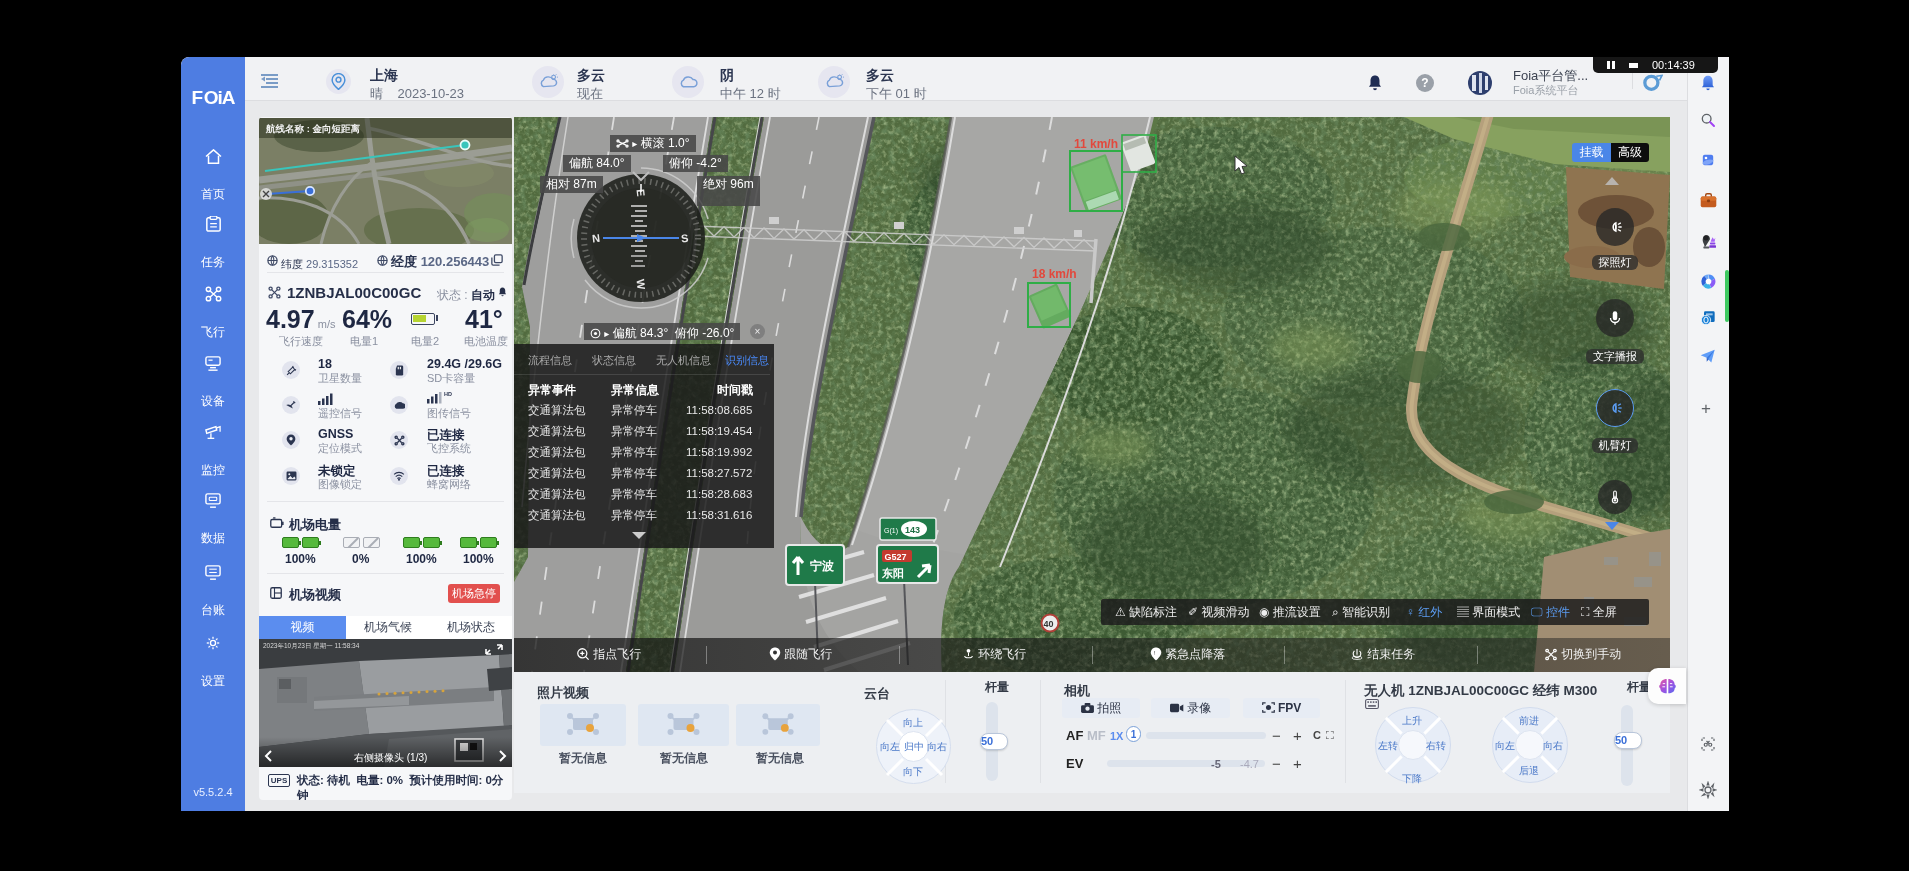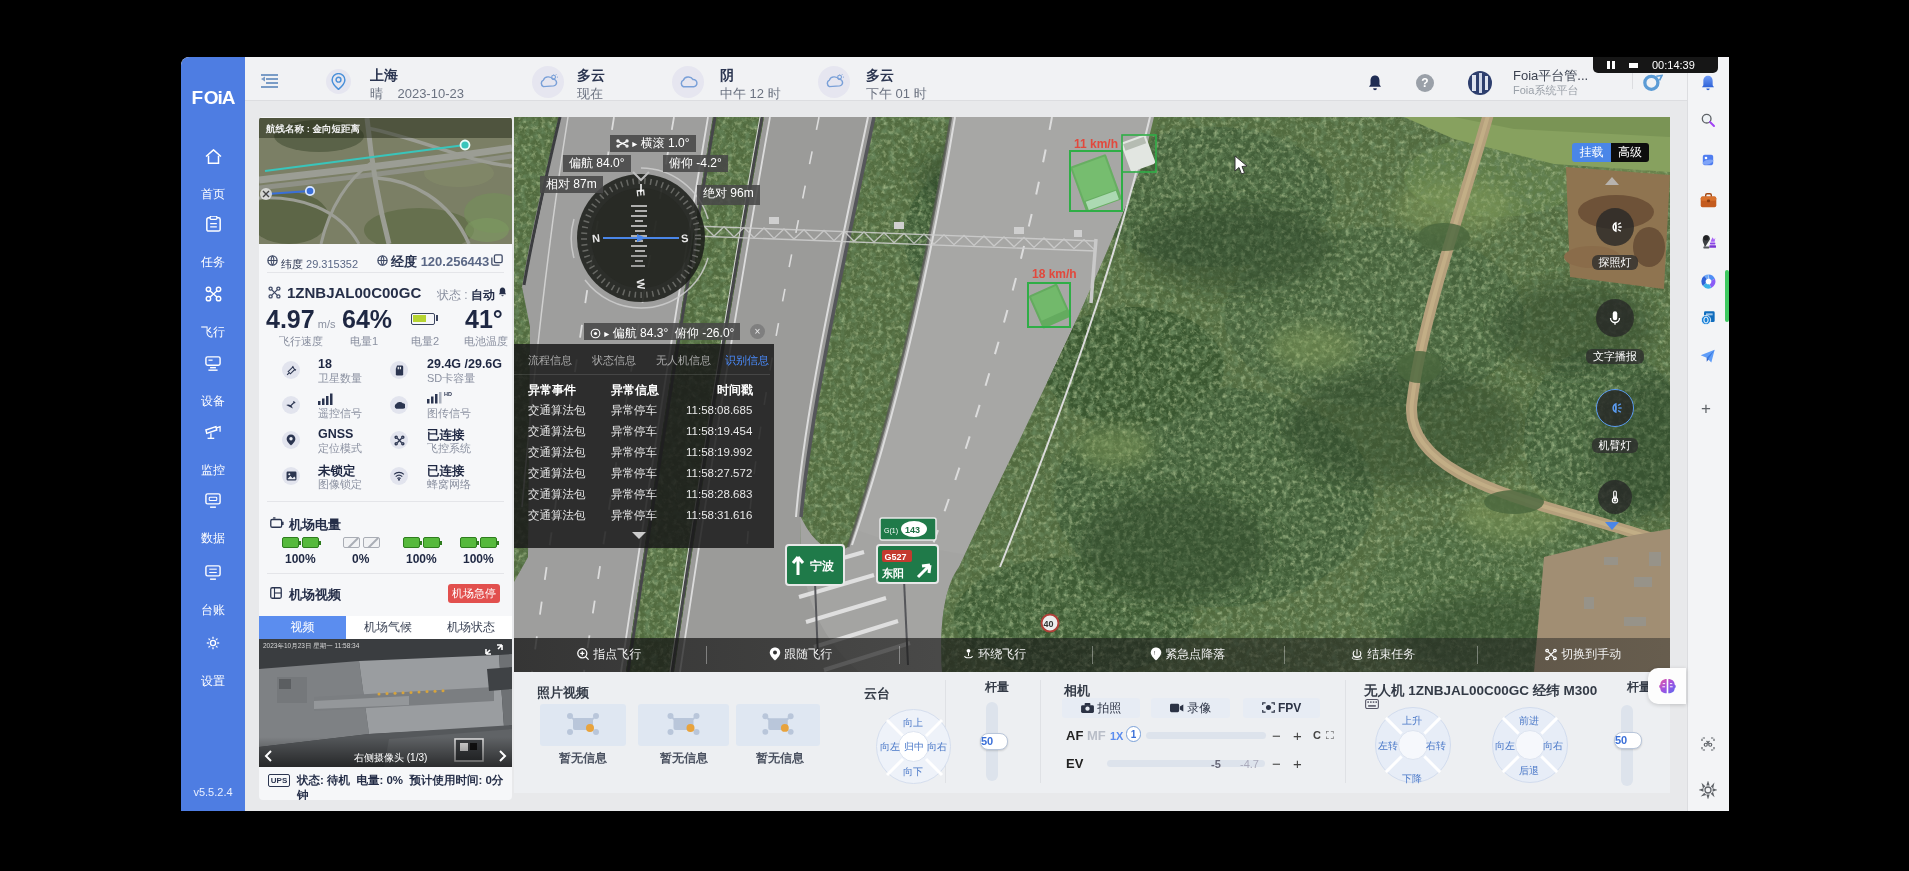--- a/index.html
+++ b/index.html
@@ -607,21 +607,21 @@
             <circle cx="3" cy="3" r="1.6"></circle>
             <circle cx="17" cy="3" r="1.6"></circle>
             <circle cx="3" cy="11" r="1.6"></circle>
             <circle cx="17" cy="11" r="1.6"></circle>
             <path d="M4.5,4.5 L15.5,9.5 M15.5,4.5 L4.5,9.5"></path>
           </g>
         </svg> <span style="font-size:10px">▸</span> 横滚 1.0°</div>
   <div class="badge" style="left:49px;top:38px;height:17px;line-height:17px">偏航 84.0°</div>
   <div class="badge" style="left:149px;top:38px;height:17px;line-height:17px">俯仰 -4.2°</div>
   <div class="badge" style="left:26px;top:59px;height:17px;line-height:17px">相对 87m</div>
-  <div class="badge" style="left:183px;top:68px;height:20px;line-height:17px">绝对 96m</div>
+  <div class="badge" style="left:183px;top:59px;height:30px;line-height:17px">绝对 96m</div>
   <div class="badge" style="left:70px;top:206px;height:17px;line-height:20px"><svg width="11" height="11" viewBox="0 0 14 14" style="vertical-align:-2px">
           <circle cx="7" cy="7" r="5.5" fill="none" stroke="#fff" stroke-width="1.4"></circle>
           <circle cx="7" cy="7" r="2" fill="#fff"></circle>
         </svg> <span style="font-size:10px">▸</span> 偏航 84.3°&nbsp; 俯仰 -26.0°</div>
   <div class="abs" style="left:236px;top:207px;width:15px;height:15px;border-radius:50%;background:rgba(120,120,120,.8);color:#eee;font-size:10px;text-align:center;line-height:15px">×</div>
   
   <div class="abs" style="left:0;top:227px;width:260px;height:204px;background:rgba(24,24,24,.84)">
     <div class="abs" style="left:14px;top:9px;font-size:11px;color:#aaa">流程信息</div>
     <div class="abs" style="left:78px;top:9px;font-size:11px;color:#aaa">状态信息</div>
     <div class="abs" style="left:142px;top:9px;font-size:11px;color:#aaa">无人机信息</div>
@@ -702,20 +702,30 @@
   <div class="vbtn" style="left:1084px;top:363px;width:34px;height:34px">
         <svg width="16" height="16" viewBox="0 0 24 24">
           <rect x="10" y="3" width="4" height="12" rx="2" fill="none" stroke="#fff" stroke-width="1.6"></rect>
           <circle cx="12" cy="17" r="4" fill="none" stroke="#fff" stroke-width="1.6"></circle>
           <circle cx="12" cy="17" r="1.8" fill="#fff"></circle>
           <line x1="12" y1="10" x2="12" y2="15" stroke="#fff" stroke-width="2"></line>
         </svg>
       </div>
   <div class="abs" style="left:1091px;top:405px;width:0;height:0;border-left:7px solid transparent;border-right:7px solid transparent;border-top:8px solid #4a86e8"></div>
   
+  <div class="abs" style="left:587px;top:482px;width:548px;height:26px;background:rgba(28,28,28,.85);border-radius:2px;color:#eee;font-size:12px">
+    <span class="tbi" style="left:14px">⚠ 缺陷标注</span>
+    <span class="tbi" style="left:87px">✐ 视频滑动</span>
+    <span class="tbi" style="left:158px">◉ 推流设置</span>
+    <span class="tbi" style="left:231px">⌕ 智能识别</span>
+    <span class="tbi" style="left:305px;color:#5b9bf0">♀ 红外</span>
+    <span class="tbi" style="left:356px">▤ 界面模式</span>
+    <span class="tbi" style="left:430px;color:#5b9bf0">🖵 控件</span>
+    <span class="tbi" style="left:480px">⛶ 全屏</span>
+  </div>
   
   <div class="abs" style="left:0;top:521px;width:1156px;height:34px;background:linear-gradient(90deg,rgba(18,18,18,.75),rgba(40,40,38,.48));color:#f0f0f0;font-size:12px">
     <span class="fbi" style="left:62px"><svg width="14" height="14" viewBox="0 0 20 20" style="vertical-align:-3px">
             <circle cx="9" cy="9" r="6.5" fill="none" stroke="#fff" stroke-width="1.8"></circle>
             <path d="M13 13 L18 18 M9 6 L9 12 M6 9 L12 9" stroke="#fff" stroke-width="1.8"></path>
           </svg> 指点飞行</span>
     <span class="fbi" style="left:255px"><svg width="12" height="14" viewBox="0 0 24 28" style="vertical-align:-3px">
             <path d="M12 1 C6 1 1.5 5.5 1.5 11.5 C1.5 18 12 27 12 27 C12 27 22.5 18 22.5 11.5 C22.5 5.5 18 1 12 1 Z" fill="#fff"></path>
             <circle cx="12" cy="11" r="4" fill="#333"></circle>
           </svg> 跟随飞行</span>

